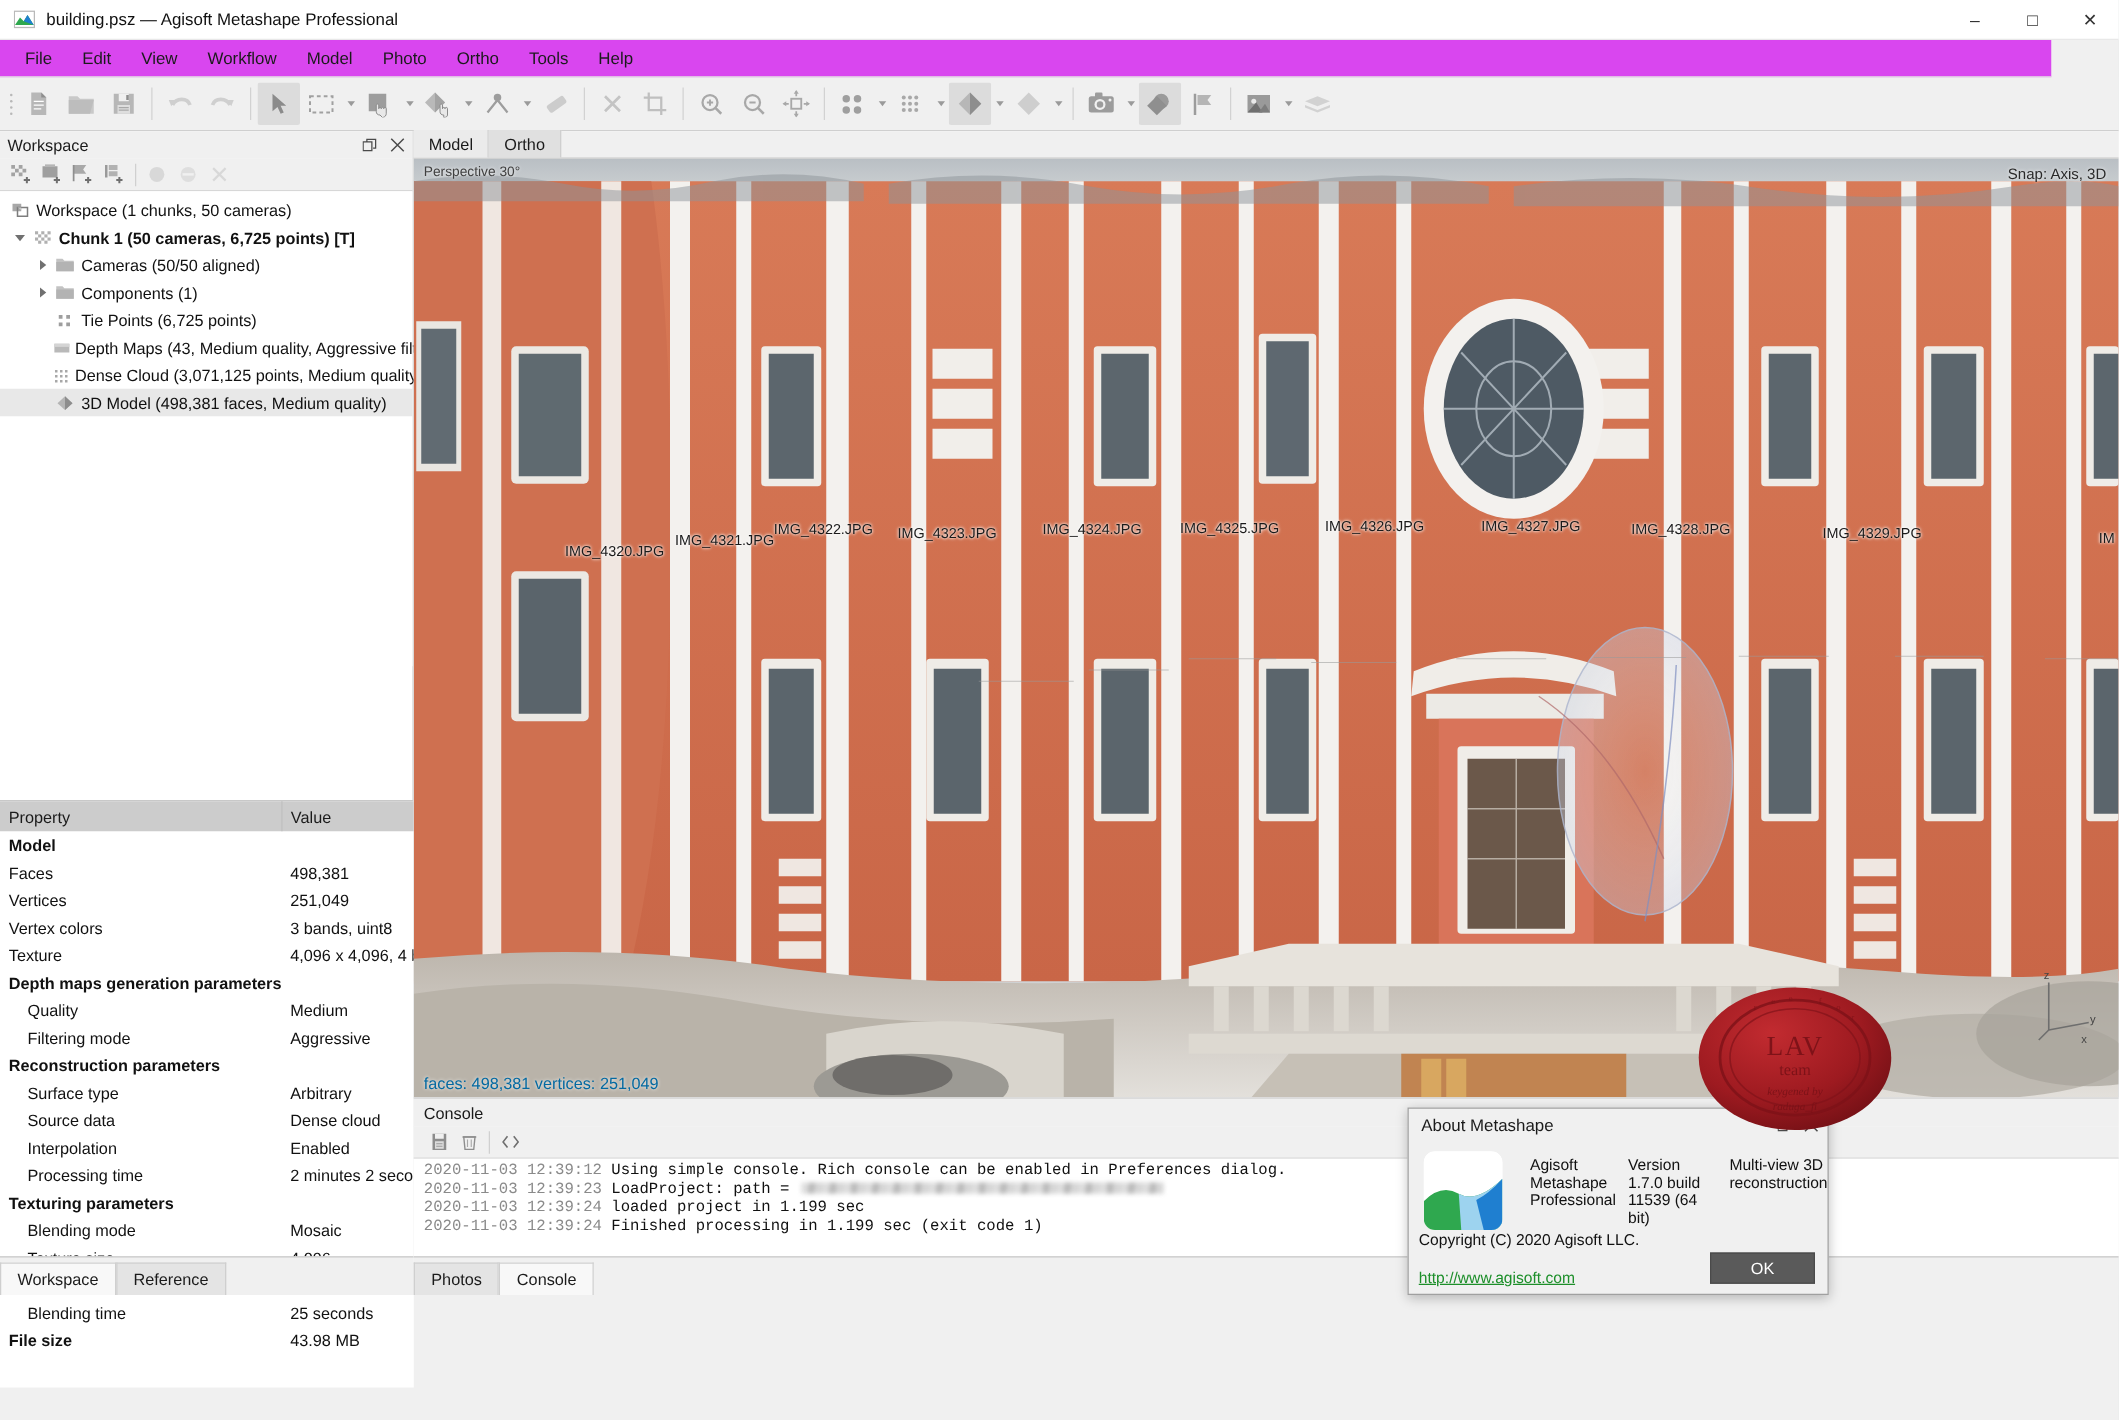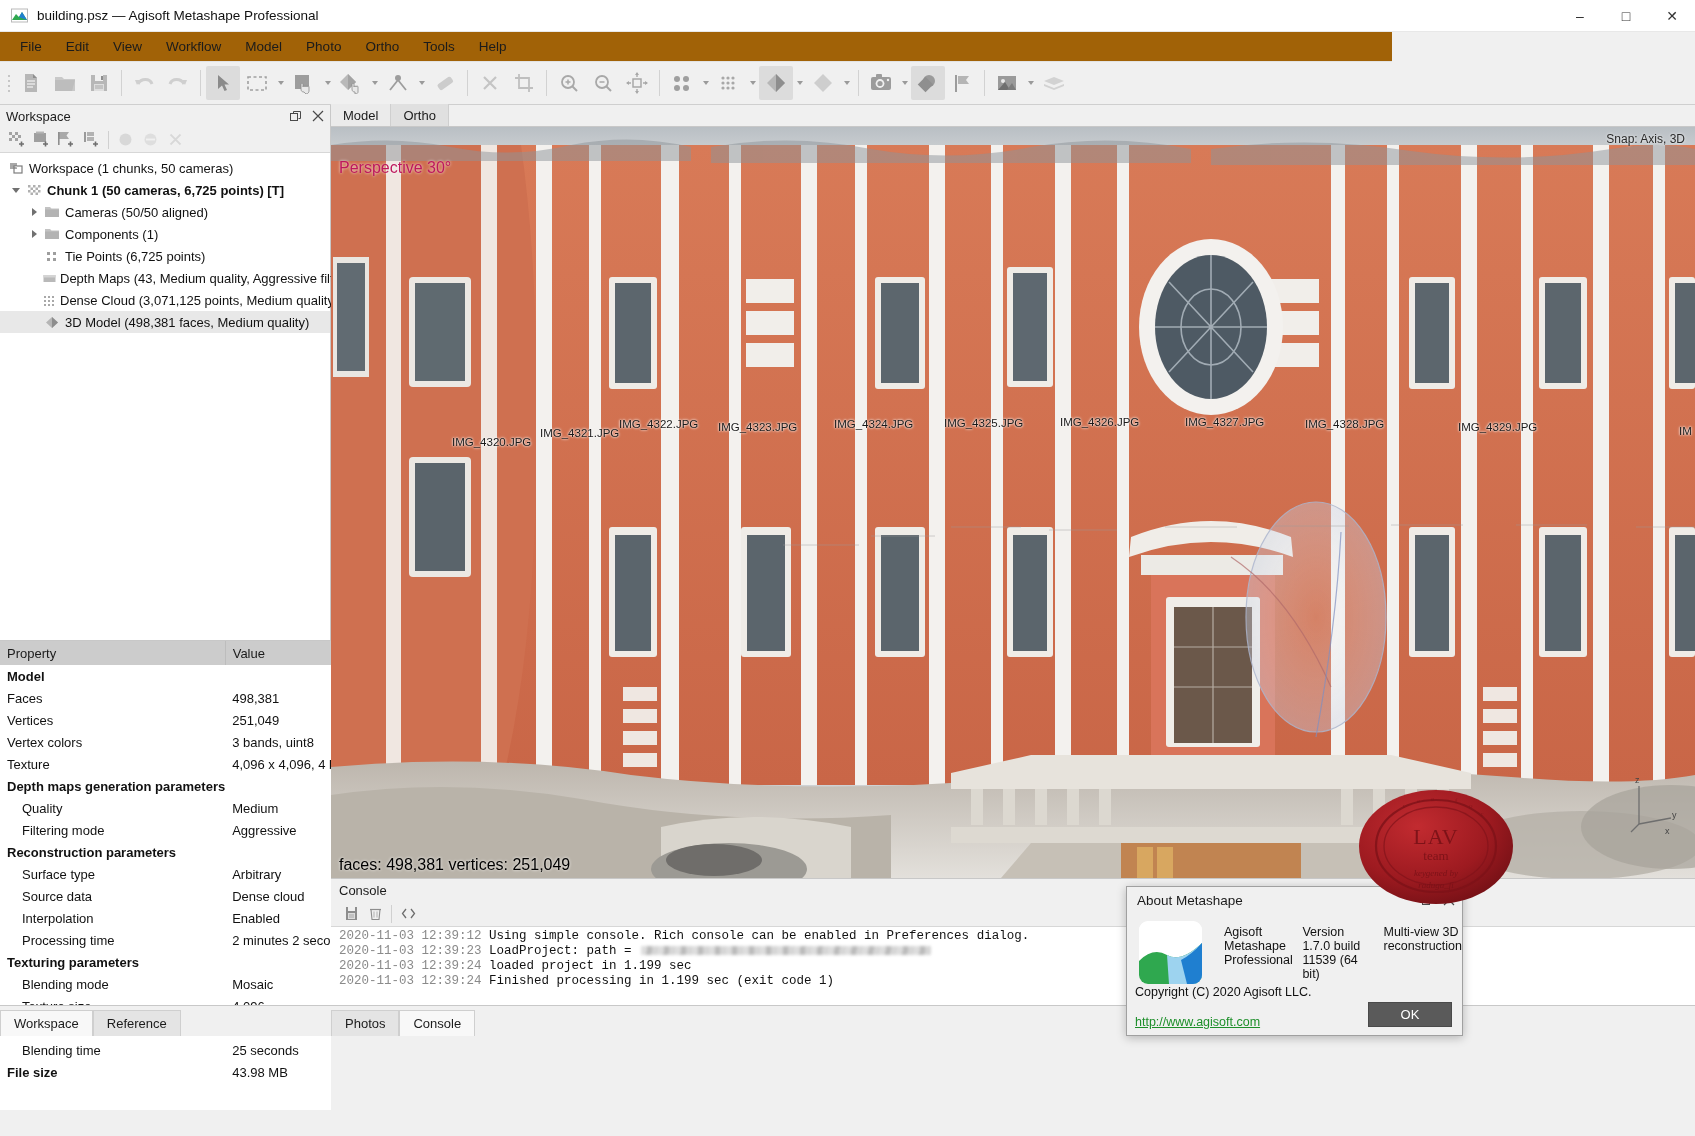--- a/index.html
+++ b/index.html
@@ -22,22 +22,22 @@
   .title-icon { margin-left: 10px; width: 18px; height: 18px; display:flex; align-items:center; justify-content:center;}
   .title-text { margin-left: 9px; font-size: 13.5px; color: #111; }
   .win-controls { margin-left: auto; display: flex; height: 32px; }
   .win-btn {
     width: 46px; height: 32px; display: flex; align-items: center; justify-content: center;
     font-size: 14px; color: #333; cursor: default;
   }
 
   
   .menubar {
-    position: absolute; top: 32px; left: 0; width: 1392px; height: 30px;
-    background: #a16207; display: flex; align-items: center; padding-left: 8px;
+    position: absolute; top: 32px; left: 0; width: 1641px; height: 30px;
+    background: #d946ef; display: flex; align-items: center; padding-left: 8px;
     border-bottom: 1px solid #e3e3e3;
   }
   .menuitem {
     padding: 4px 12px; font-size: 13.5px; color: #1b1b1b; cursor: default;
   }
 
   
   .toolbar {
     position: absolute; top: 62px; left: 0; width: 1695px; height: 43px;
     background: #f0f0f0; display: flex; align-items: center;
@@ -127,29 +127,29 @@
     background: #e0e0e0; border-right: 1px solid #cfcfcf; cursor: default; color: #1b1b1b;
   }
   .vtab.sel { background: #dcdcdc; font-weight: normal; }
   .vtab:first-child { background: #ebebeb; }
 
   .viewport {
     position: relative; width: 1364px; height: 751px; overflow: hidden;
     background: #cfd2d4;
   }
   .vp-overlay-tl {
-    position: absolute; top: 5px; left: 8px; font-size: 16px; color: #be185d;
-    text-shadow: 0 0 3px rgba(255,255,255,.9); z-index: 5; margin-top: 27px;
+    position: absolute; top: 5px; left: 8px; font-size: 11px; color: #404040;
+    text-shadow: 0 0 3px rgba(255,255,255,.9); z-index: 5;
   }
   .vp-overlay-tr {
     position: absolute; top: 5px; right: 10px; font-size: 12px; color: #2a2a2a;
     text-shadow: 0 0 3px rgba(255,255,255,.9); z-index: 5;
   }
   .vp-overlay-bl {
-    position: absolute; bottom: 4px; left: 8px; font-size: 16px; color: #000000;
+    position: absolute; bottom: 4px; left: 8px; font-size: 13px; color: #0369a1;
     text-shadow: 0 0 3px rgba(255,255,255,.95); z-index: 5; text-align: center;
   }
   .camlabel {
     position: absolute; font-size: 11.5px; color: #1a1a1a;
     text-shadow: 0 0 3px #fff, 0 0 2px #fff; z-index: 6; white-space: nowrap;
   }
   .axes { position: absolute; right: 14px; bottom: 42px; width: 56px; height: 62px; z-index: 7;}
 
   
   .console {

